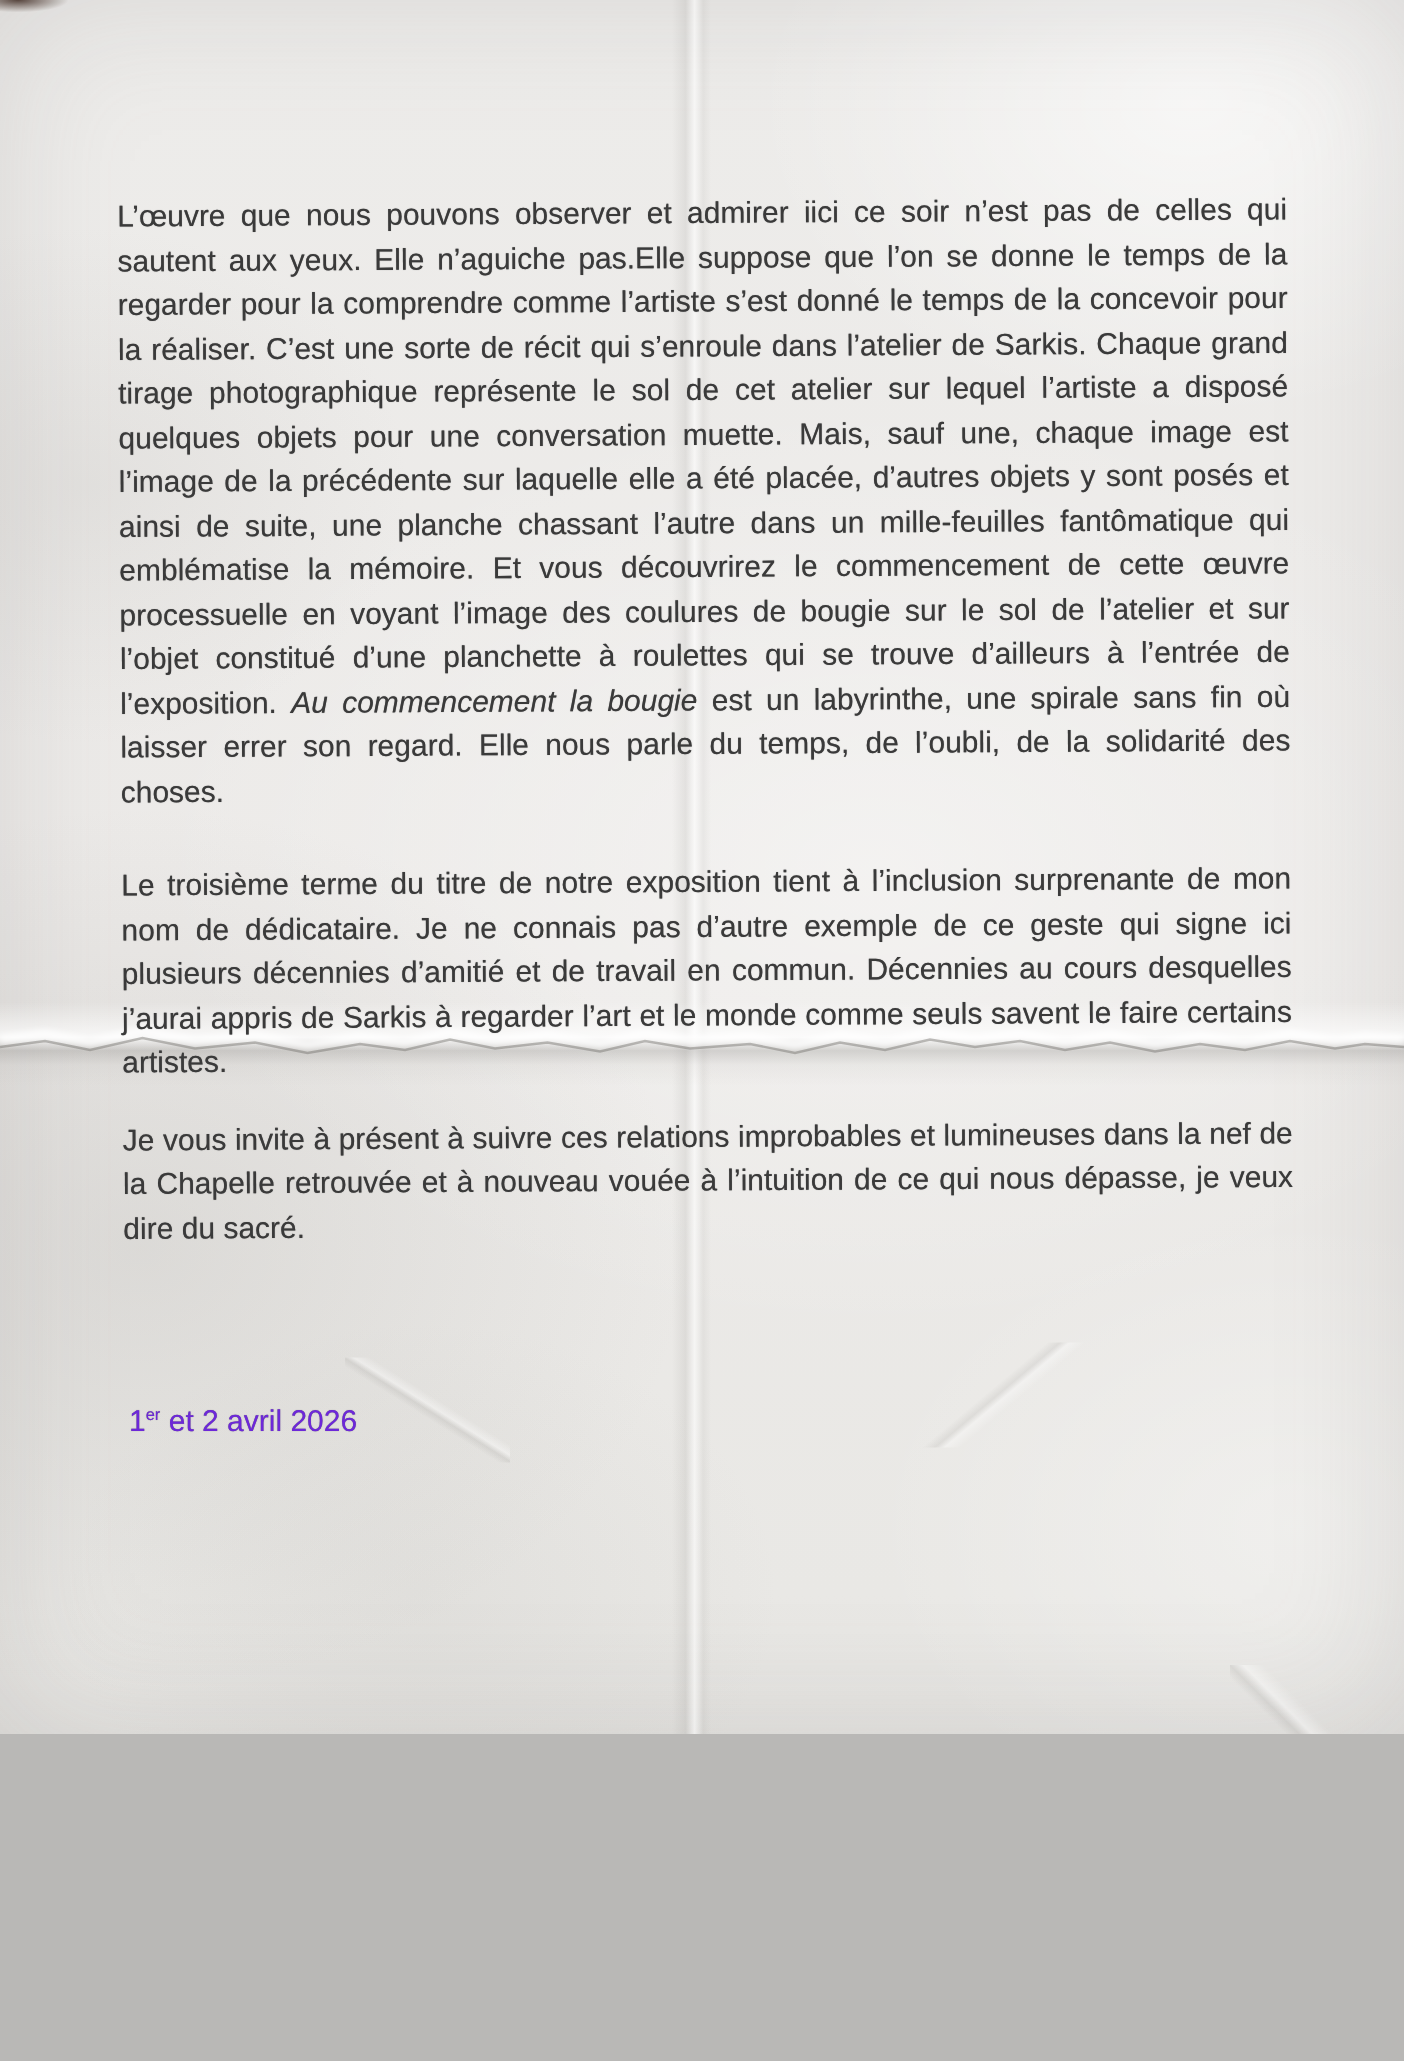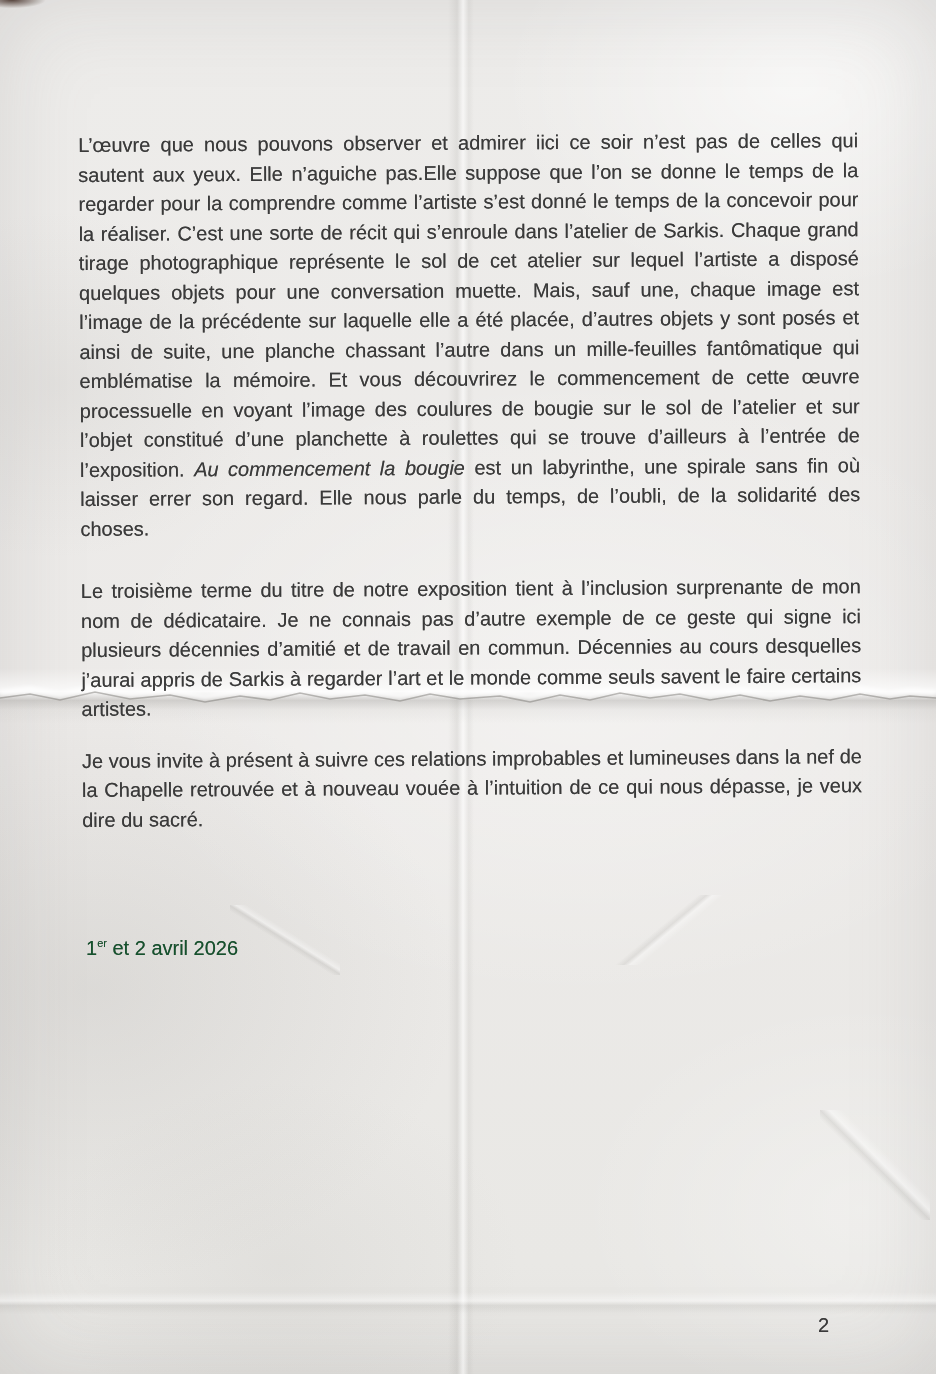--- a/index.html
+++ b/index.html
@@ -3,21 +3,21 @@
 <meta charset="utf-8">
 <style>
   html, body {
     margin: 0;
     padding: 0;
     background: #b9b8b6;
   }
   .photo {
     position: relative;
     width: 936px;
-    height: 1374px;
+    height: 1156px;
     overflow: hidden;
     font-family: "Liberation Sans", sans-serif;
   }
   
   .paper {
     position: absolute;
     inset: 0;
     background:
       radial-gradient(420px 300px at 85% 6%,  rgba(255,255,255,0.60), rgba(255,255,255,0) 70%),
       radial-gradient(520px 420px at 10% 72%, rgba(176,174,170,0.26), rgba(176,174,170,0) 70%),
@@ -112,21 +112,21 @@
     text-shadow: 0 0 0.5px rgba(58,58,58,0.7);
   }
   .textblock p { margin: 0; }
   .textblock p + p.para2 { margin-top: 33px; }
   .textblock p + p.para3 { margin-top: 22px; }
   .textblock em { font-style: italic; }
   .dateline {
     position: absolute;
     left: 86px;
     top: 934px;
-    color: #14532d;
+    color: #6d28d9;
     font-size: 20px;
     line-height: 29px;
     text-shadow: 0 0 0.5px rgba(58,58,58,0.7);
   }
   .dateline sup { font-size: 11px; vertical-align: super; line-height: 0; }
   .pagenum {
     position: absolute;
     left: 818px;
     top: 1314px;
     color: #3a3a3a;

